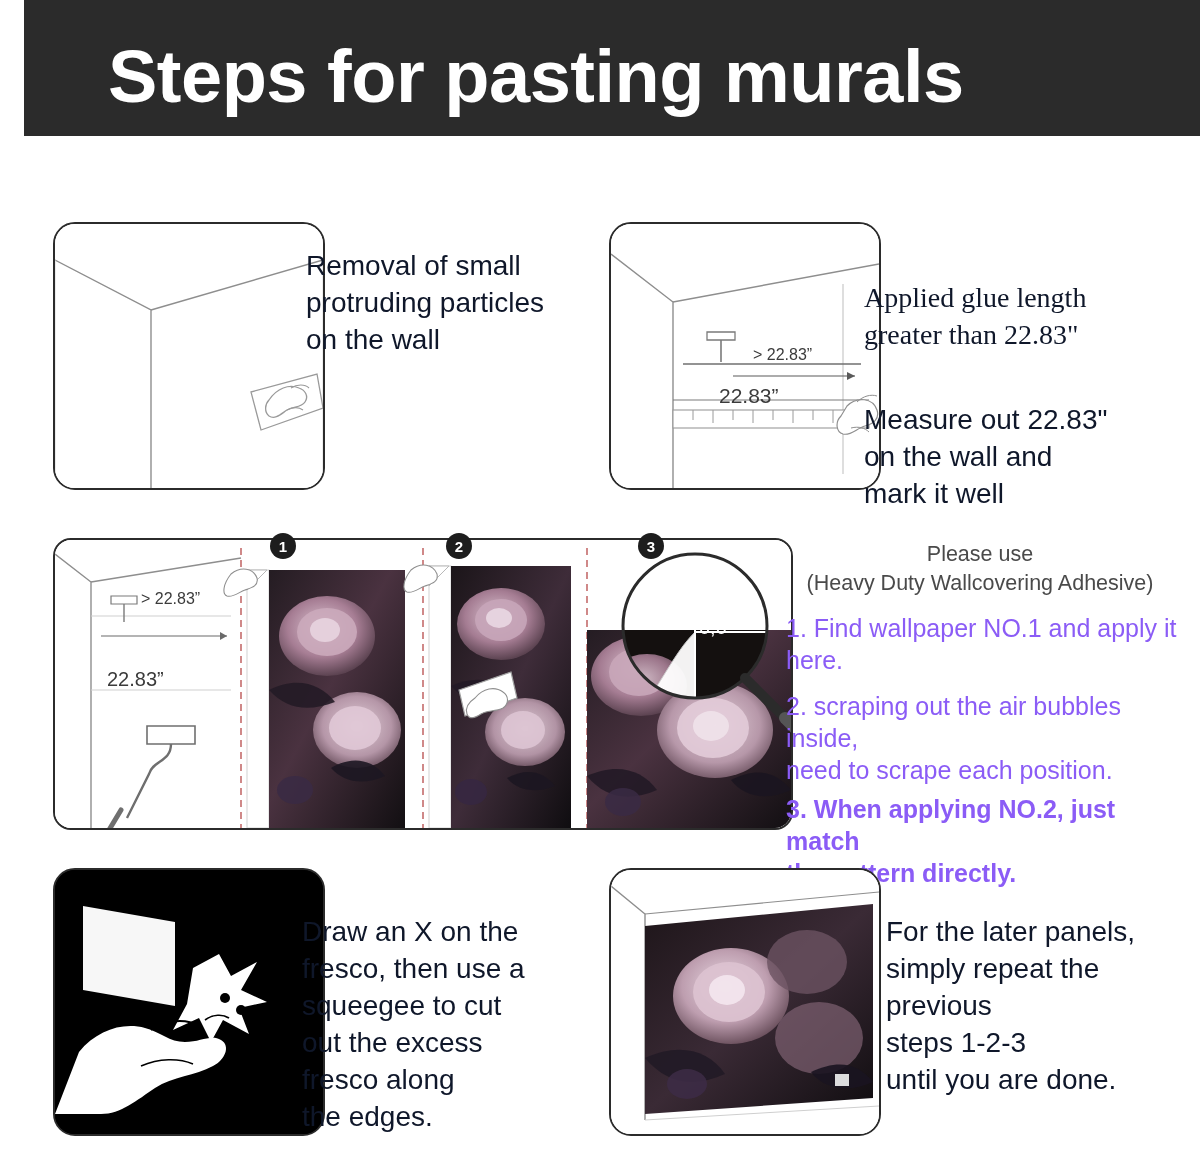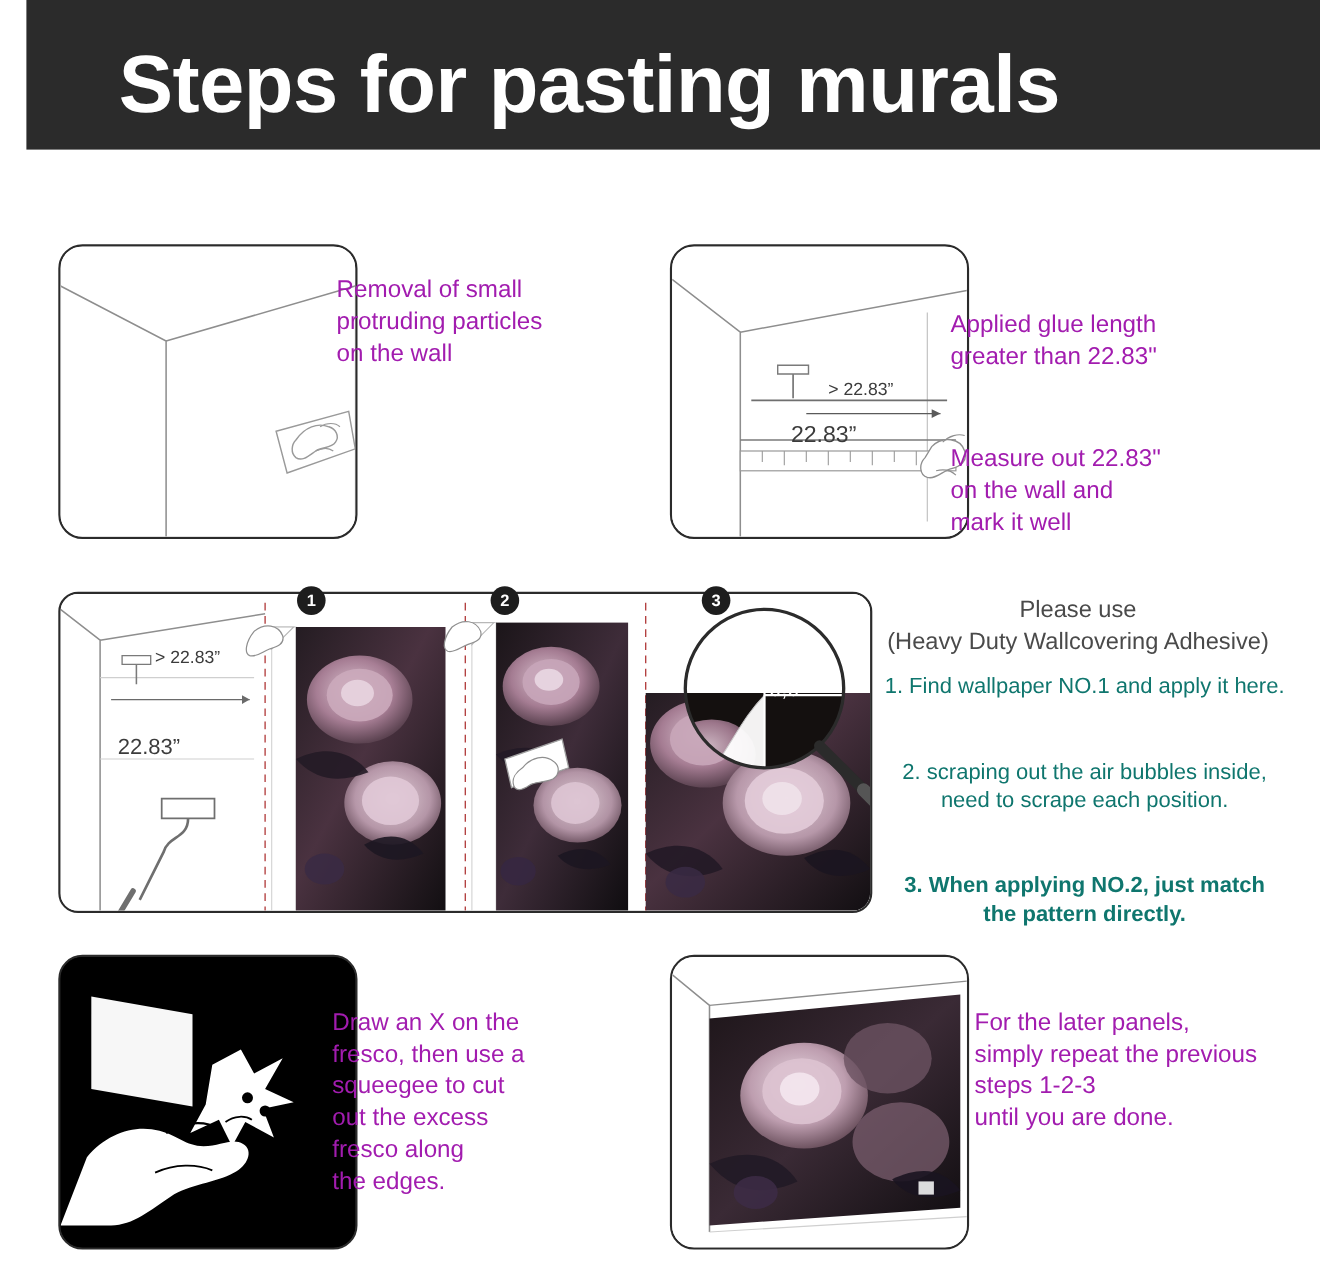--- a/index.html
+++ b/index.html
@@ -40,32 +40,32 @@
     border: 2px solid #2b2b2b;
     border-radius: 22px;
     overflow: hidden;
     background: #ffffff;
     margin-left: 35px;
   }
   .panel svg { display: block; }
 
   .caption {
     position: absolute;
-    font-size: 22px;
+    font-size: 28px;
     line-height: 1.32;
-    color: #a21caf;
+    color: #0f172a;
     white-space: pre-line;
   }
 
   
   #panel-wall-clean { left: 18px;  top: 222px; width: 272px; height: 268px; }
   #cap-clean        { left: 306px; top: 248px; width: 260px; }
 
   #panel-glue       { left: 574px; top: 222px; width: 272px; height: 268px; }
-  #cap-glue         { left: 864px; top: 280px; width: 250px; }
+  #cap-glue         { left: 864px; top: 280px; width: 250px; font-family: Liberation Serif, serif; }
   #cap-measure      { left: 864px; top: 402px; width: 270px; }
 
   
   #panel-apply { left: 18px; top: 538px; width: 740px; height: 292px; border-radius: 18px; }
 
   .step-badge {
     position: absolute;
     width: 26px; height: 26px;
     border-radius: 50%;
     background: #1d1d1d;
@@ -87,26 +87,25 @@
     width: 420px;
     text-align: center;
     font-size: 21.5px;
     line-height: 1.35;
     color: #4a4a4a;
     white-space: pre-line;
   }
   .instr {
     position: absolute;
     left: 786px;
-    font-size: 20px;
+    font-size: 25px;
     line-height: 1.28;
-    color: #0f766e;
+    color: #8b5cf6;
     width: 400px;
     white-space: pre-line;
-    text-align: center;
   }
   #instr-1 { top: 612px; }
   #instr-2 { top: 690px; }
   #instr-3 { top: 793px; font-weight: bold; }
 
   
   #panel-cut   { left: 18px;  top: 868px; width: 272px; height: 268px; background:#000; }
   #cap-cut     { left: 302px; top: 914px; width: 250px; }
 
   #panel-final { left: 574px; top: 868px; width: 272px; height: 268px; }

